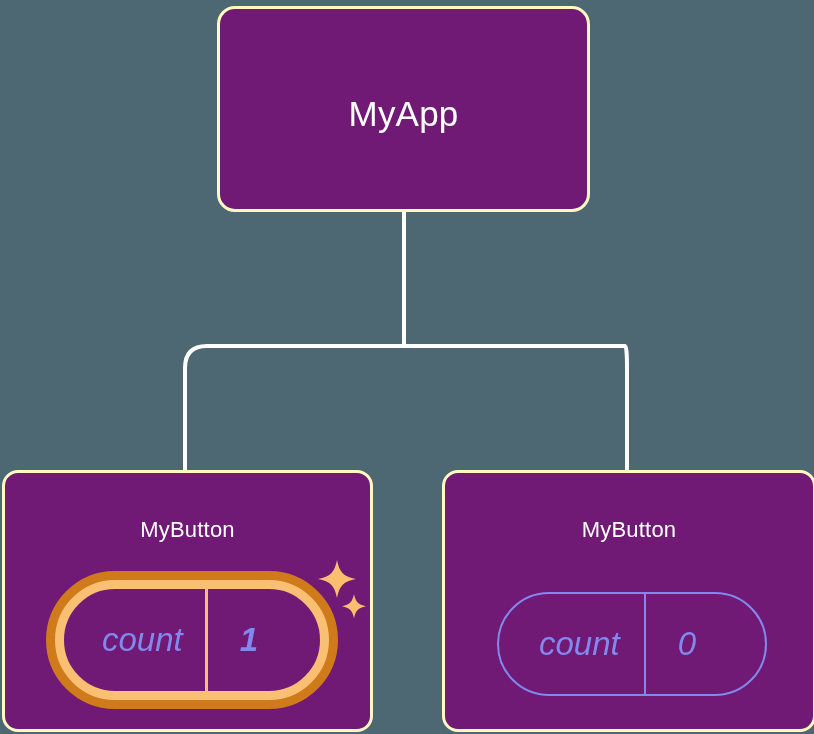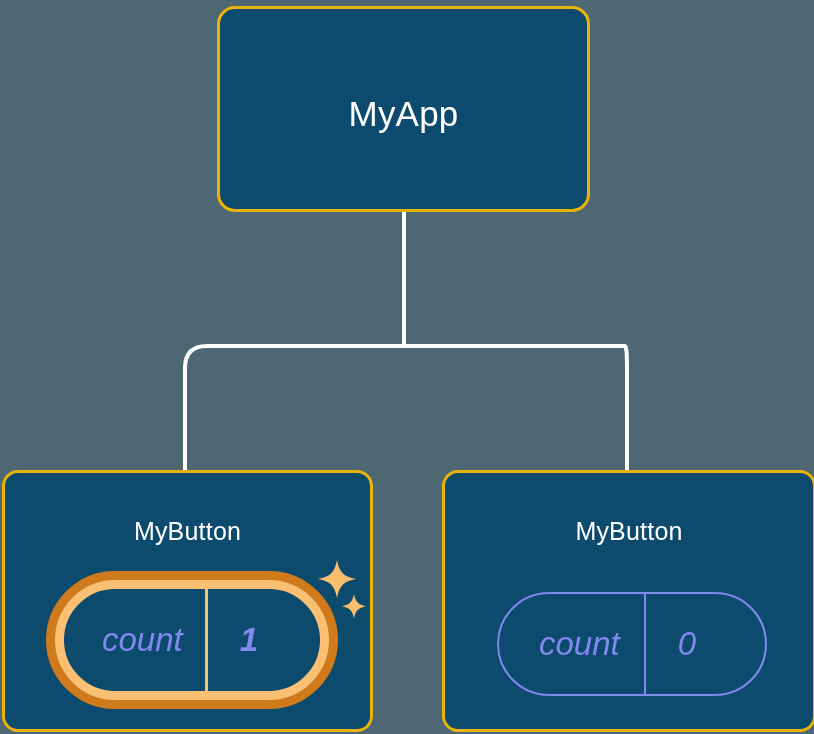--- a/index.html
+++ b/index.html
@@ -23,22 +23,22 @@
     top: 0;
     width: 814px;
     height: 734px;
     pointer-events: none;
   }
 
   
   .node {
     position: absolute;
     box-sizing: border-box;
-    background: #0c4a6e;
-    border: 3px solid #eab308;
+    background: #701a75;
+    border: 3px solid #fef9c3;
     border-radius: 16px;
   }
   .node-root {
     left: 217px;
     top: 6px;
     width: 373px;
     height: 206px;
     border-radius: 18px;
   }
   .node-child-left {
@@ -49,21 +49,21 @@
   }
   .node-child-right {
     left: 442px;
     top: 470px;
     width: 374px;
     height: 262px;
   }
 
   .node-title {
     color: #ffffff;
-    font-size: 25px;
+    font-size: 22px;
     font-weight: 300;
     letter-spacing: 0.2px;
     text-align: center;
     white-space: nowrap;
   }
   .node-root .node-title {
     position: absolute;
     left: 0;
     right: 0;
     top: 85px;

